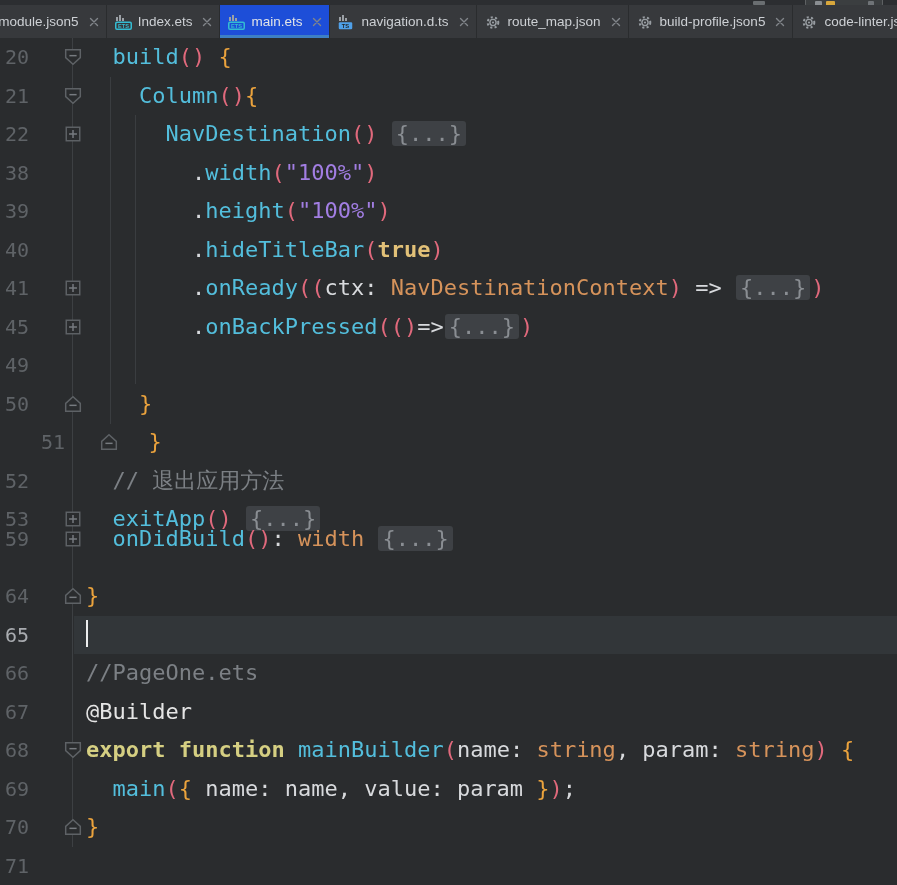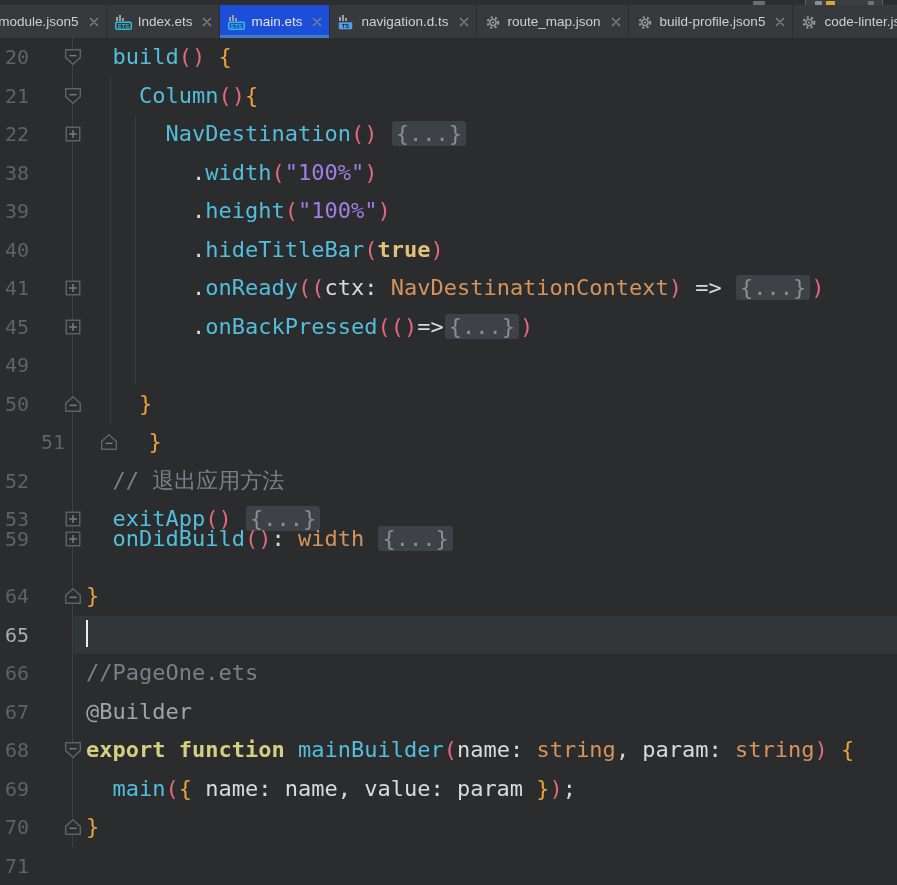--- a/index.html
+++ b/index.html
@@ -45,21 +45,21 @@
              vertical-align:middle;margin-top:-4px;}
 
   .tok-pln{color:#D8DADD}
   .tok-fn{color:#53BEDC}
   .tok-par{color:#E0697C}
   .tok-brc{color:#EBA33D}
   .tok-str{color:#A27EE3}
   .tok-kw{color:#D5CF82;font-weight:bold}
   .tok-bool{color:#E2C178;font-weight:bold}
   .tok-type{color:#D6935B}
-  .tok-ann{color:#a3a3a3}
+  .tok-ann{color:#e5e5e5}
   .tok-cmt{color:#7C8085}
   .tok-fold{background:#3E4145;color:#8A8E93;border-radius:3px;padding:0 4px;margin:0 1px;}
 </style>
 </head>
 <body>
 
 <div class="topbar">
   <div class="topsliver"></div>
   <div class="topdash"></div>
   <div class="runwidget">

